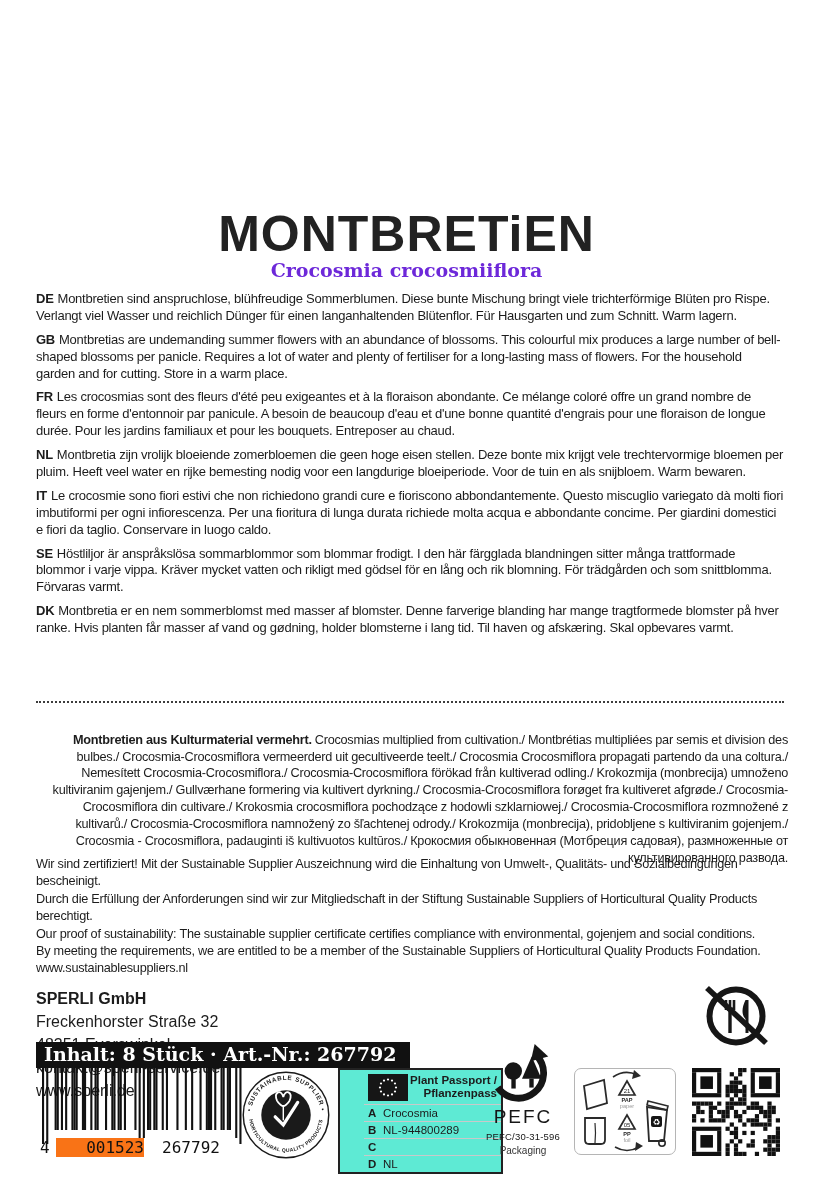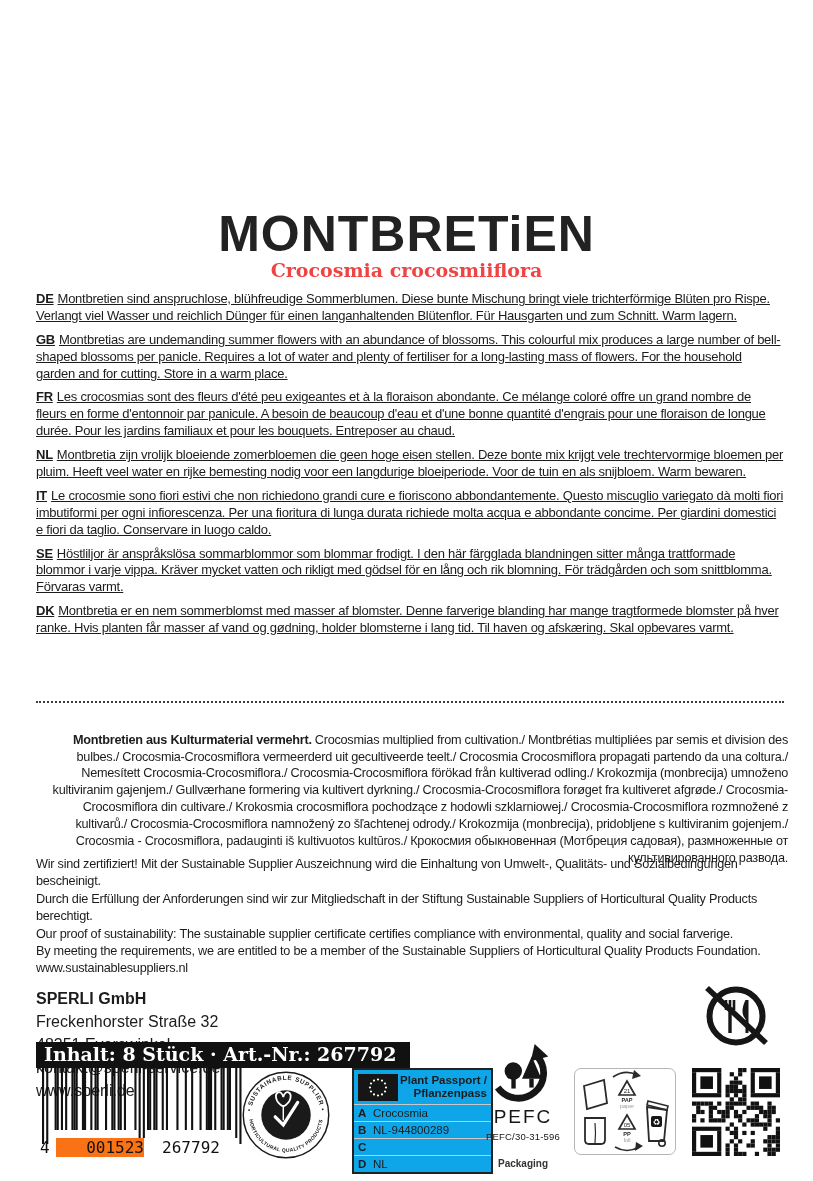--- a/index.html
+++ b/index.html
@@ -2,24 +2,24 @@
 <html><head>
 <meta charset="utf-8">
 <style>
   html,body{margin:0;padding:0;background:#e8e8e8;}
   .page{position:relative;width:813px;height:1181px;background:#ffffff;margin:0 auto;
         font-family:"Liberation Sans",sans-serif;color:#1c1c1c;overflow:hidden;}
 
   .title{position:absolute;top:205px;left:0;width:100%;text-align:center;
          font-weight:bold;font-size:50px;letter-spacing:1px;color:#222;}
   .subtitle{position:absolute;top:259px;left:0;width:100%;text-align:center;
-         font-family:"DejaVu Serif",serif;font-weight:bold;font-size:19px;color:#ef4444;}
+         font-family:"DejaVu Serif",serif;font-weight:bold;font-size:19px;color:#6d28d9;}
 
   .main-text{position:absolute;left:36px;top:291px;width:748px;
-         font-size:13px;line-height:1.3;letter-spacing:-0.25px;text-decoration:underline;}
+         font-size:13px;line-height:1.3;letter-spacing:-0.25px;}
   .desc{margin:0 0 7px 0;}
   .lang{margin-right:4px;}
 
   .divider{position:absolute;left:36px;top:701px;width:748px;height:0;
          border-top:2px dotted #3c3c3c;}
 
   .prop{position:absolute;left:36px;top:719px;width:752px;
          font-size:12.7px;line-height:1.33;letter-spacing:-0.25px;text-align:right;}
   .prop b{margin-right:3px;}
 
@@ -34,33 +34,33 @@
          padding:1px 14px 3px 8px;white-space:nowrap;}
 
   .barcode{position:absolute;left:40px;top:1068px;width:204px;}
   .ean{display:flex;font-family:"DejaVu Sans Mono",monospace;font-size:16px;
        color:#111;margin-top:-12px;}
   .ean .d0{width:16px;text-align:left;}
   .ean .d1{width:88px;text-align:right;background:#f97316;}
   .ean .d2{width:94px;text-align:center;background:#fff;}
 
   .stamp{position:absolute;left:241px;top:1070px;}
-  .passport{position:absolute;left:352px;top:1068px;width:137px;border:2px solid #222;
-        background:#0ea5e9;font-size:11.5px;}
+  .passport{position:absolute;left:338px;top:1068px;width:137px;border:2px solid #222;
+        background:#5eead4;font-size:11.5px;padding-left:24px;}
   .pp-head{display:flex;align-items:flex-start;padding:4px 4px 3px 4px;}
   .pp-title{flex:1;text-align:right;font-weight:bold;font-size:11.5px;line-height:1.15;}
   .pp-row{display:flex;align-items:center;padding:0 0 0 4px;height:16px;
         border-top:1px solid #c9c9c9;}
   .pp-row .k{font-weight:bold;width:15px;}
   .pp-row .v{flex:1;}
 
   .pefc{position:absolute;left:483px;top:1040px;width:80px;text-align:center;color:#161616;}
   .pefc-name{font-weight:normal;font-size:19px;letter-spacing:2px;margin-top:-4px;}
   .pefc-code{font-size:9.5px;margin-top:3px;letter-spacing:0.2px;}
-  .pefc-pkg{font-size:10px;margin-top:16px;color:#333;font-weight:bold;}
+  .pefc-pkg{font-size:10px;margin-top:3px;color:#333;}
 
   .packaging{position:absolute;left:574px;top:1068px;width:100px;height:85px;
         border:1.5px solid #b5b5b5;border-radius:7px;background:#fff;}
   .qr{position:absolute;left:692px;top:1068px;}
   .nofood{position:absolute;left:700px;top:980px;}
 </style>
 </head>
 <body>
 
 <div class="page">
@@ -78,21 +78,21 @@
     <p class="desc"><b class="lang">DK</b><span>Montbretia er en nem sommerblomst med masser af blomster. Denne farverige blanding har mange tragtformede blomster på hver ranke. Hvis planten får masser af vand og gødning, holder blomsterne i lang tid. Til haven og afskæring. Skal opbevares varmt.</span></p>
   </div>
 
   <div class="divider"></div>
 
   <p class="prop"><b>Montbretien aus Kulturmaterial vermehrt.</b><span>Crocosmias multiplied from cultivation./ Montbrétias multipliées par semis et division des bulbes./ Crocosmia-Crocosmiflora vermeerderd uit gecultiveerde teelt./ Crocosmia Crocosmiflora propagati partendo da una coltura./ Nemesített Crocosmia-Crocosmiflora./ Crocosmia-Crocosmiflora förökad från kultiverad odling./ Krokozmija (monbrecija) umnoženo kultiviranim gajenjem./ Gullværhane formering via kultivert dyrkning./ Crocosmia-Crocosmiflora forøget fra kultiveret afgrøde./ Crocosmia-Crocosmiflora din cultivare./ Krokosmia crocosmiflora pochodzące z hodowli szklarniowej./ Crocosmia-Crocosmiflora rozmnožené z kultivarů./ Crocosmia-Crocosmiflora namnožený zo šľachtenej odrody./ Krokozmija (monbrecija), pridobljene s kultiviranim gojenjem./ Crocosmia - Crocosmiflora, padauginti iš kultivuotos kultūros./ Крокосмия обыкновенная (Мотбреция садовая), размноженные от культивированного развода.</span></p>
 
   <div class="cert">
     <div>Wir sind zertifiziert! Mit der Sustainable Supplier Auszeichnung wird die Einhaltung von Umwelt-, Qualitäts- und Sozialbedingungen bescheinigt.</div>
     <div>Durch die Erfüllung der Anforderungen sind wir zur Mitgliedschaft in der Stiftung Sustainable Suppliers of Horticultural Quality Products berechtigt.</div>
-    <div>Our proof of sustainability: The sustainable supplier certificate certifies compliance with environmental, quality and social farverige.</div>
+    <div>Our proof of sustainability: The sustainable supplier certificate certifies compliance with environmental, gojenjem and social conditions.</div>
     <div>By meeting the requirements, we are entitled to be a member of the Sustainable Suppliers of Horticultural Quality Products Foundation.</div>
     <div>www.sustainablesuppliers.nl</div>
   </div>
 
   <div class="company">
     <div class="name">SPERLI GmbH</div>
     <div>Freckenhorster Straße 32</div>
     <div>48351 Everswinkel</div>
     <div>kontakt@sperli-service.de</div>
     <div>www.sperli.de</div>

